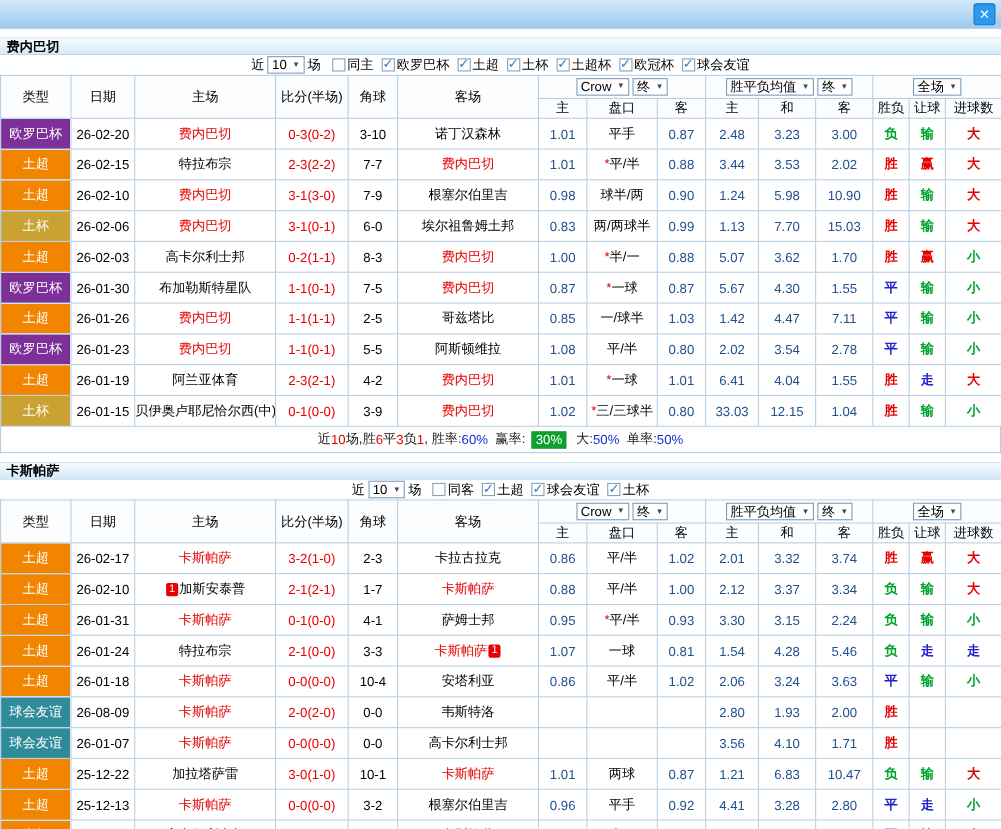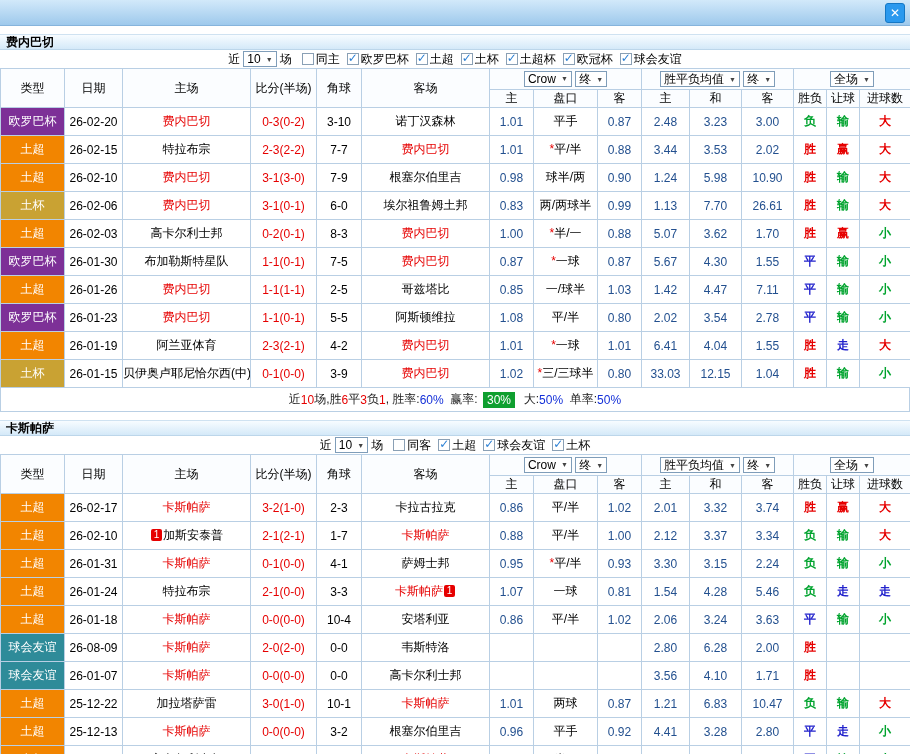--- a/index.html
+++ b/index.html
@@ -221,30 +221,30 @@
     <td>26-02-06</td>
     <td><span class="hot">费内巴切</span></td>
     <td class="score">3-1(0-1)</td>
     <td>6-0</td>
     <td><span class="">埃尔祖鲁姆土邦</span></td>
     <td class="odds">0.83</td>
     <td class="hcap">两/两球半</td>
     <td class="odds">0.99</td>
     <td class="odds">1.13</td>
     <td class="odds">7.70</td>
-    <td class="odds">26.61</td>
+    <td class="odds">15.03</td>
     <td class="res" style="color:#e60000">胜</td>
               <td class="res" style="color:#00a32e">输</td>
               <td class="res" style="color:#e60000">大</td>
   </tr>
             <tr>
     <td class="lg" style="background:#f28500">土超</td>
     <td>26-02-03</td>
     <td><span class="">高卡尔利士邦</span></td>
-    <td class="score">0-2(0-1)</td>
+    <td class="score">0-2(1-1)</td>
     <td>8-3</td>
     <td><span class="hot">费内巴切</span></td>
     <td class="odds">1.00</td>
     <td class="hcap"><span class="star">*</span>半/一</td>
     <td class="odds">0.88</td>
     <td class="odds">5.07</td>
     <td class="odds">3.62</td>
     <td class="odds">1.70</td>
     <td class="res" style="color:#e60000">胜</td>
               <td class="res" style="color:#e60000">赢</td>
@@ -534,21 +534,21 @@
     <td class="lg" style="background:#2e8b99">球会友谊</td>
     <td>26-08-09</td>
     <td><span class="hot">卡斯帕萨</span></td>
     <td class="score">2-0(2-0)</td>
     <td>0-0</td>
     <td><span class="">韦斯特洛</span></td>
     <td class="odds"></td>
     <td class="hcap"></td>
     <td class="odds"></td>
     <td class="odds">2.80</td>
-    <td class="odds">6.28</td>
+    <td class="odds">1.93</td>
     <td class="odds">2.00</td>
     <td class="res" style="color:#e60000">胜</td>
               <td class="res" style="color:#000"></td>
               <td class="res" style="color:#000"></td>
   </tr>
             <tr>
     <td class="lg" style="background:#2e8b99">球会友谊</td>
     <td>26-01-07</td>
     <td><span class="hot">卡斯帕萨</span></td>
     <td class="score">0-0(0-0)</td>

